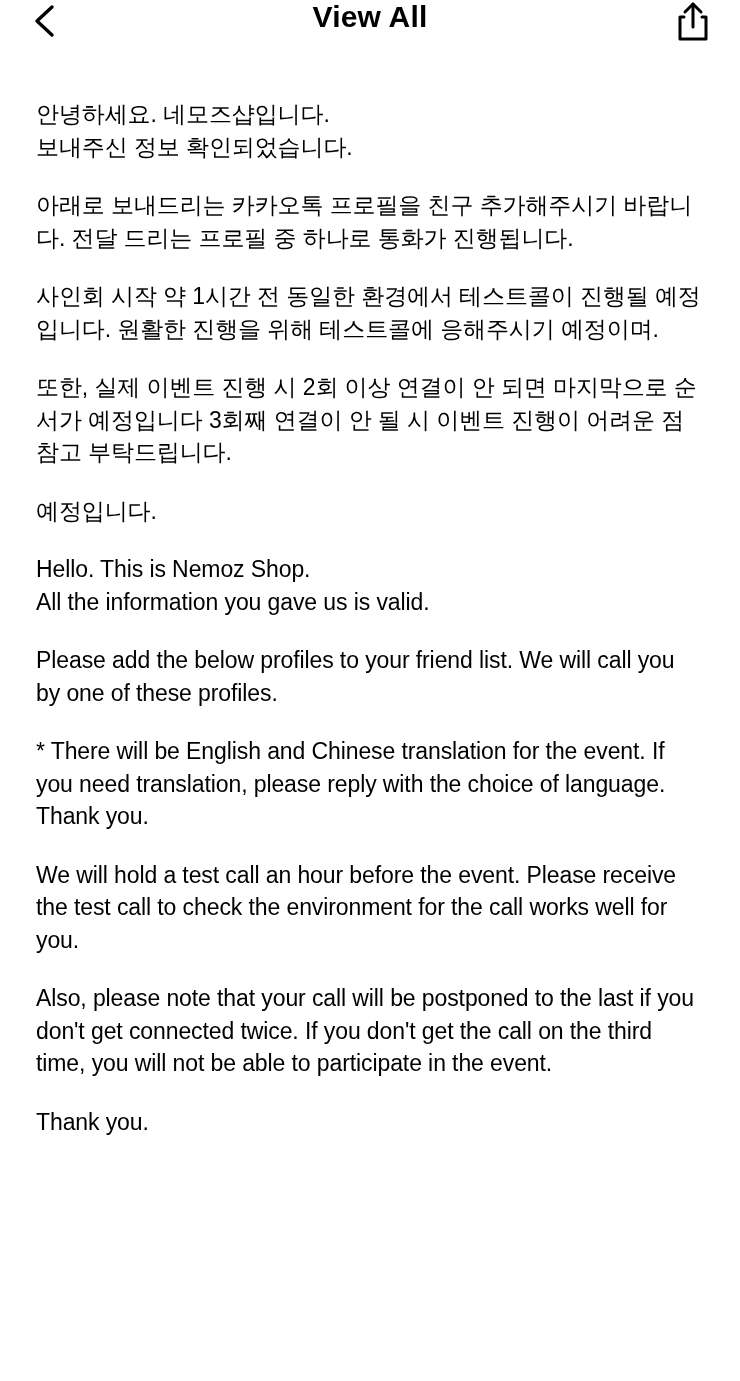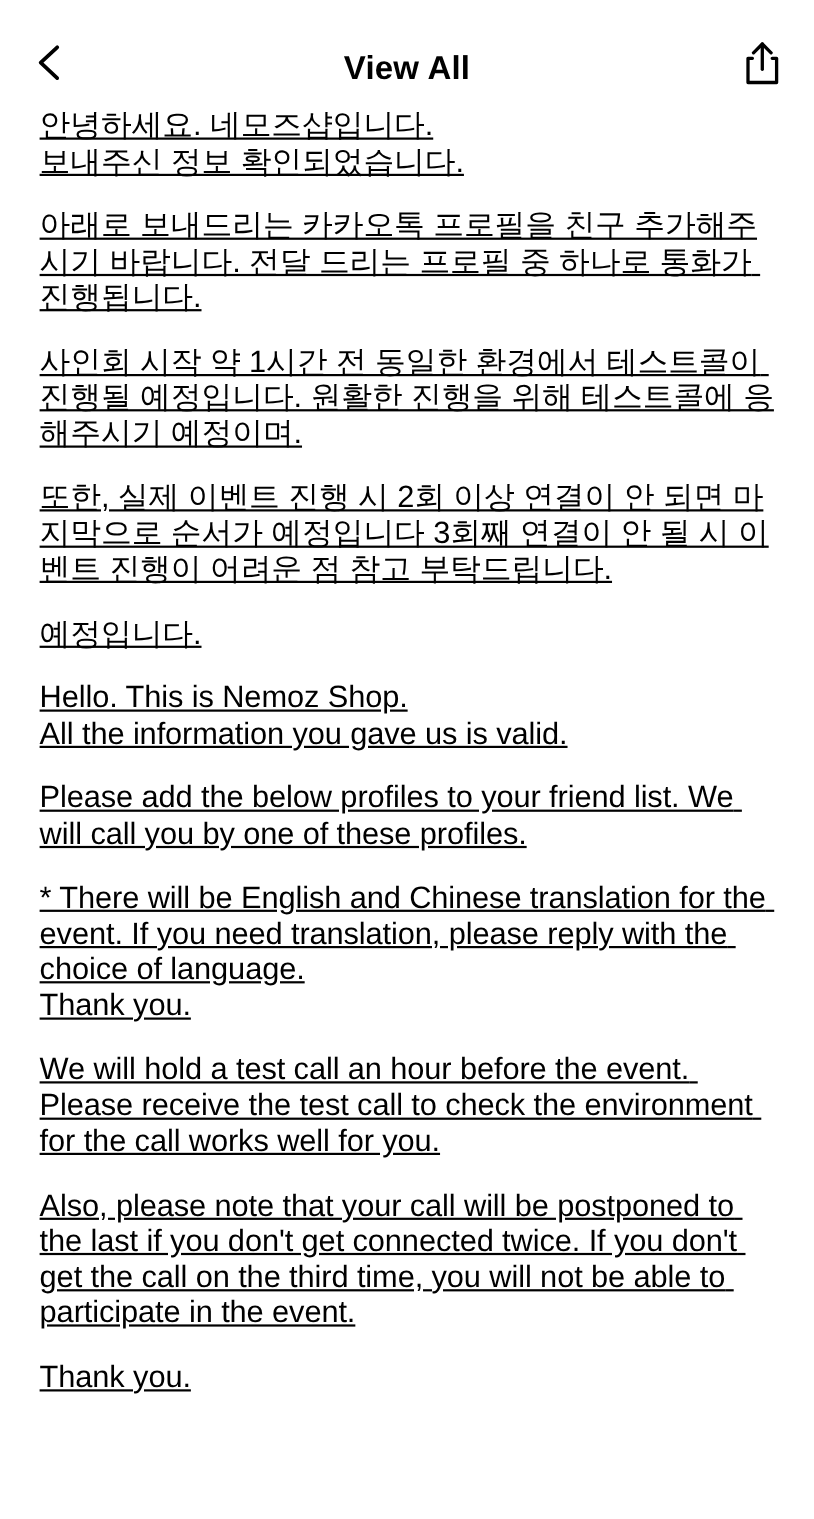--- a/index.html
+++ b/index.html
@@ -20,21 +20,21 @@
     height: 1381px;
     background: #ffffff;
     box-sizing: border-box;
   }
 
   
   .header {
     position: relative;
     height: 80px;
     display: flex;
-    align-items: flex-end;
+    align-items: flex-start;
     justify-content: space-between;
     padding: 0 30px;
     box-sizing: border-box;
   }
   .back-button {
     width: 44px;
     height: 44px;
     display: flex;
     align-items: center;
     justify-content: flex-start;
@@ -66,27 +66,26 @@
     position: relative;
     z-index: 2;
   }
 
   
   .content {
     padding: 18px 36px 0 36px;
     box-sizing: border-box;
   }
   .para {
-    font-size: 28px;
+    font-size: 23px;
     line-height: 32.5px;
     margin: 0 0 26px 0;
     white-space: pre-wrap;
     word-break: break-word;
     letter-spacing: -0.1px;
-    text-decoration: underline;
   }
   .para:last-child {
     margin-bottom: 0;
   }
 </style>
 </head>
 <body>
 
 <div class="screen">
 

